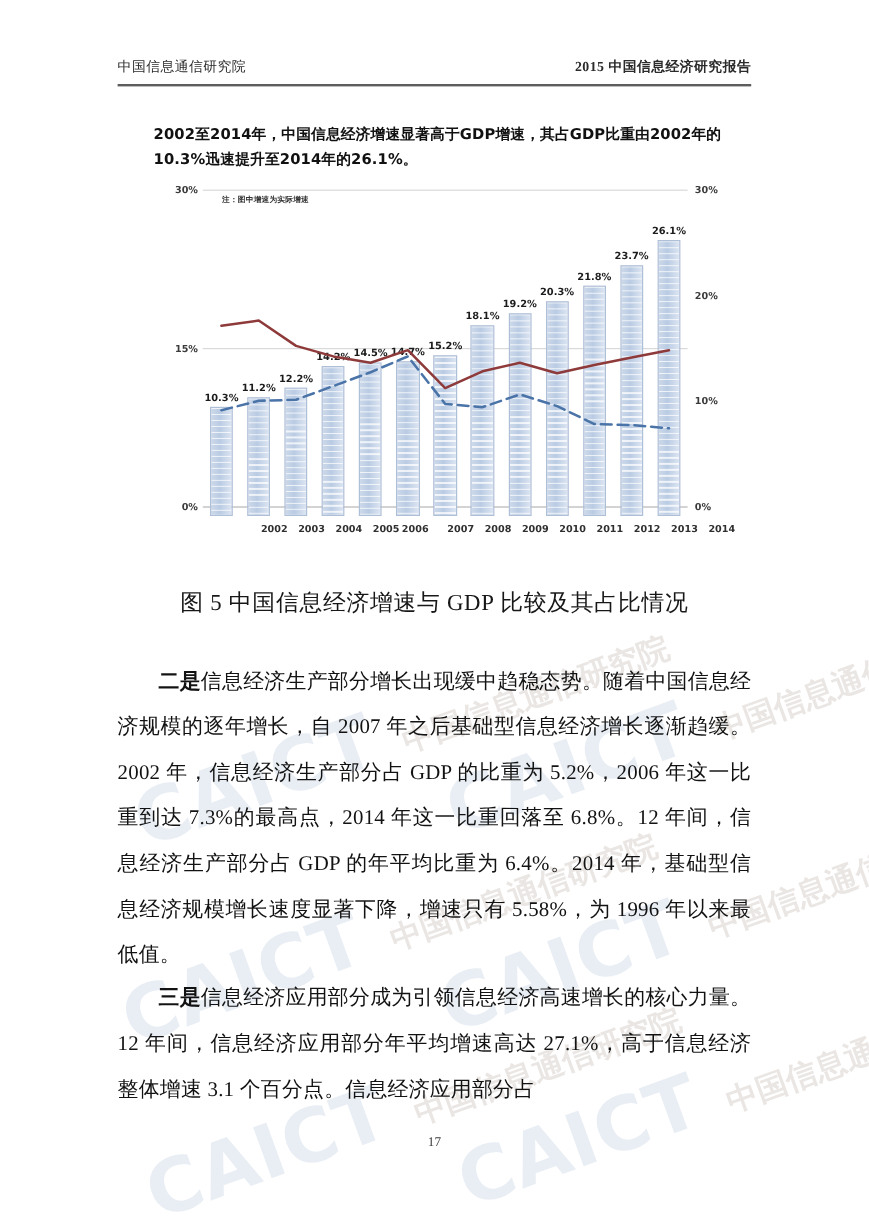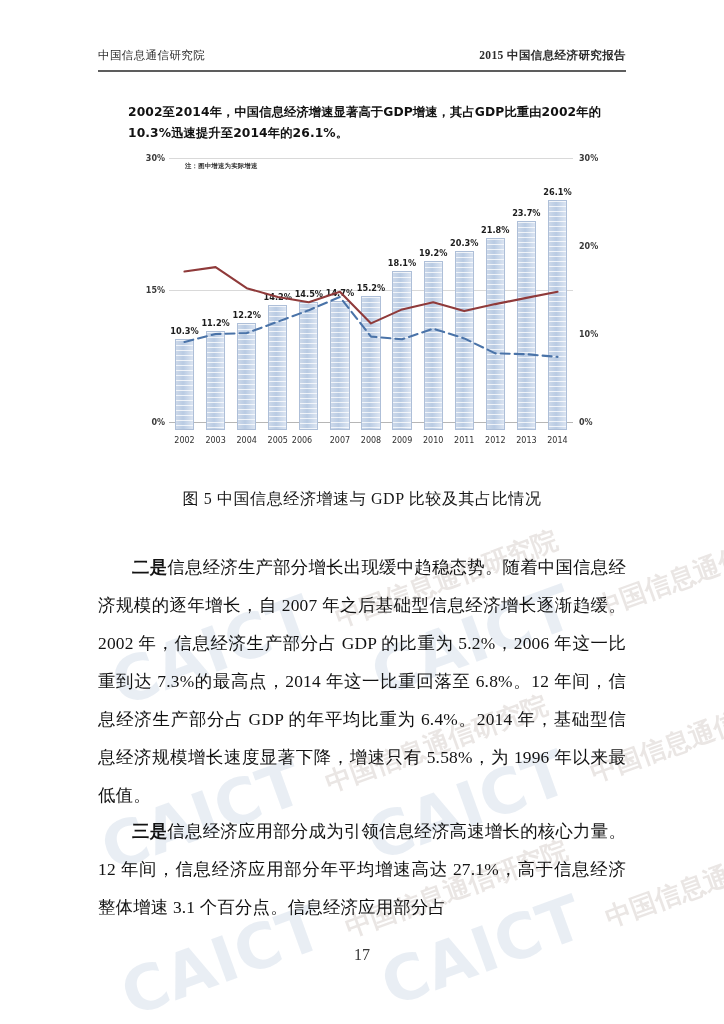--- a/index.html
+++ b/index.html
@@ -137,24 +137,25 @@
     transform: translateX(-50%);
   }
 
   .lines { position: absolute; inset: 0; }
 
   .xlabels { position: absolute; left: 36px; right: 40px; bottom: 20px; height: 16px; }
   .xlabel {
     position: absolute;
     font-family: "DejaVu Sans", sans-serif;
     font-size: 8px;
-    font-weight: 400;
+    font-weight: 700;
     color: #2f2f2f;
     transform: translateX(-50%);
     white-space: nowrap;
+    margin-left: 44px;
   }
 
   .legend {
     position: absolute;
     left: 0; right: 0;
     bottom: -2px;
     display: flex;
     justify-content: center;
     align-items: center;
     gap: 20px;
@@ -182,21 +183,21 @@
   }
   .legend-label.blue { color: #1b3a6b; }
 
   
   .caption {
     position: absolute;
     left: 98px;
     top: 489px;
     width: 528px;
     text-align: center;
-    font-size: 16px;
+    font-size: 19px;
     color: #171717;
     letter-spacing: .6px;
   }
 
   
   .body-text {
     position: absolute;
     left: 98px;
     width: 528px;
     font-size: 17.4px;
@@ -231,21 +232,21 @@
   .wm .cn { font-size: .42em; letter-spacing: 0; color: rgba(150,130,120,.20); }
 
   .content { position: relative; z-index: 2; }
 
   
   .folio {
     position: absolute;
     left: 0; right: 0;
     top: 946px;
     text-align: center;
-    font-size: 16px;
+    font-size: 11px;
     color: #3a3a3a;
   }
 </style>
 </head>
 <body>
 
 <div class="page">
 
   <div class="watermarks">
     <div class="wm" style="left:100px; top:570px; font-size:62px;">

